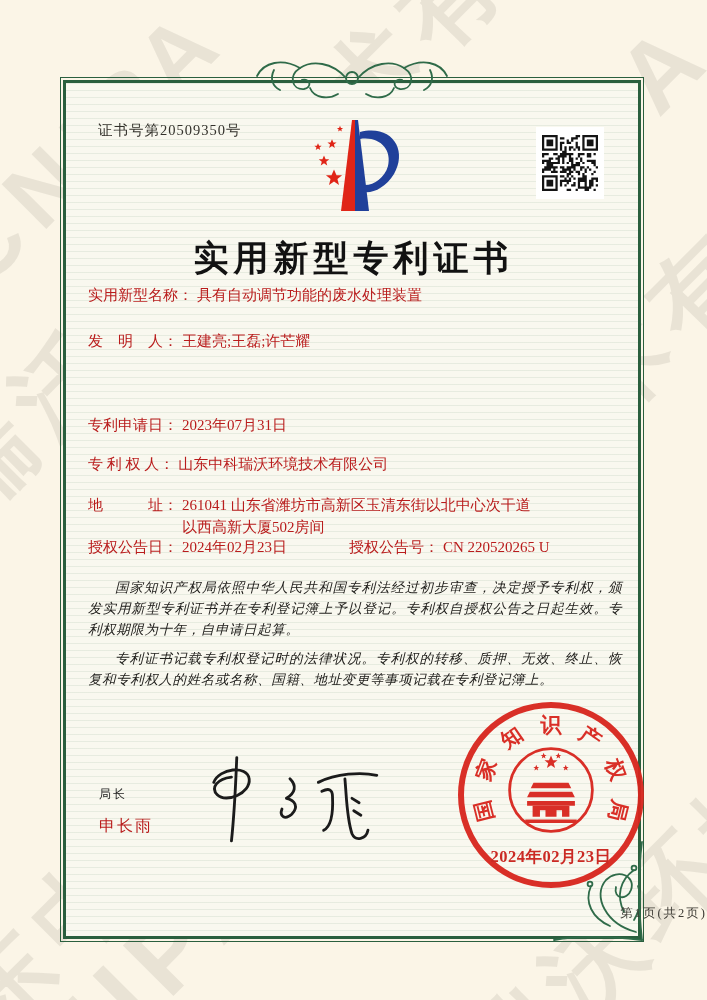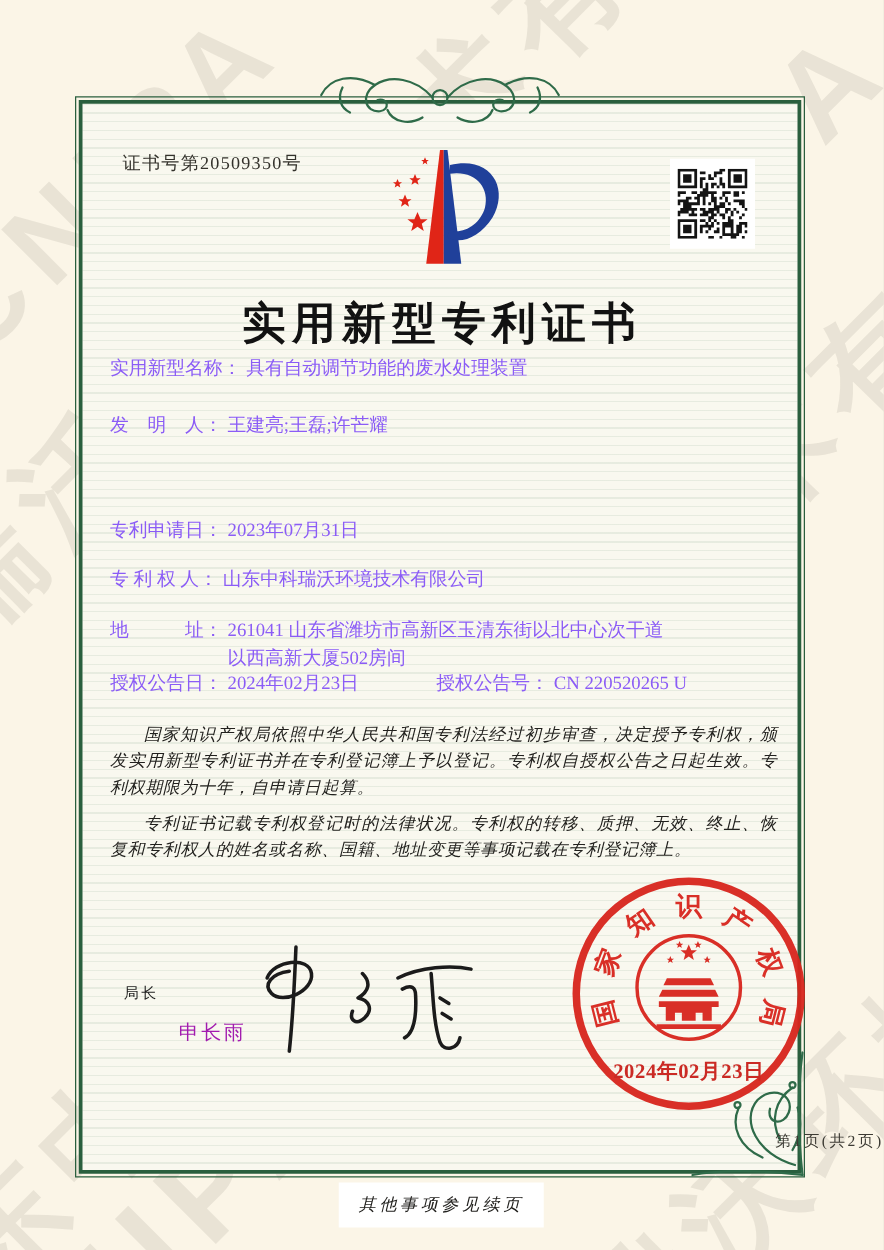--- a/index.html
+++ b/index.html
@@ -49,41 +49,41 @@
     position:absolute; left:536px; top:127px; width:68px; height:72px;
     background:#ffffff; display:flex; align-items:center; justify-content:center;
   }
   .qr-box svg{width:56px; height:56px;}
   .cert-title{
     position:absolute; left:0; right:0; top:219px; text-align:center;
     font-size:35px; font-weight:bold; color:#121212; letter-spacing:5px;margin-top:16px;
   }
   .frow{
     position:absolute; left:88px; display:flex; align-items:flex-start;
-    font-size:15px; color:#8b5cf6; line-height:22px;
+    font-size:15px; color:#b91c1c; line-height:22px;
   }
   .flabel{flex:0 0 auto; white-space:pre;}
   .fvalue{margin-left:4px; white-space:pre-wrap;}
   .row-name{top:284px;} .row-inventor{top:330px;} .row-patno{top:371px;}
   .row-filing{top:414px;} .row-patentee{top:453px;} .row-address{top:494px;}
   .row-grant{top:536px;}
   .grant-pair2{margin-left:62px; display:flex;}
   .body-text{
     position:absolute; left:88px; top:577px; width:534px;
     font-size:13.5px; font-style:italic; color:#22211e;
     line-height:21px; letter-spacing:0.6px; text-align:justify;
   }
   .body-text p{margin:0 0 8px 0; text-indent:2em;}
   .sig-title{
     position:absolute; left:99px; top:786px; font-size:12px; color:#1c1c1c;
     font-family:"Liberation Sans","DejaVu Sans",sans-serif; letter-spacing:2px;
   }
   .sig-name{
-    position:absolute; left:99px; top:816px; font-size:16px; color:#a21caf;
-    font-family:"Liberation Sans","DejaVu Sans",sans-serif; letter-spacing:2px;margin-left:44px;
+    position:absolute; left:99px; top:816px; font-size:16px; color:#b91c1c;
+    font-family:"Liberation Sans","DejaVu Sans",sans-serif; letter-spacing:2px;
   }
   .sig-script{position:absolute; left:196px; top:750px; width:195px; height:102px;}
   
   .seal{
     position:absolute; left:458px; top:702px; width:186px; height:186px;
     z-index:5; opacity:0.95;
   }
   .seal-ring{
     position:absolute; inset:0; border:6px solid #d8251d; border-radius:50%;
     box-sizing:border-box;
@@ -259,14 +259,13 @@
         <path d="M31,42 h38 l3,6 h-44 z"></path>
         <path d="M27,52 h46 l3,6 h-52 z"></path>
         <path d="M24,62 h52 v5 h-52 z"></path>
         <path d="M30,67 h40 v12 h-8 v-7 h-6 v7 h-12 v-7 h-6 v7 h-8 z"></path>
         <path d="M22,82 h56 v4 h-56 z"></path>
       </g>
     </svg>
     <div class="seal-date">2024年02月23日</div>
   </div>
 
-  <div class="cont-note">其他事项参见续页</div>
 </div>
 
 </body></html>

